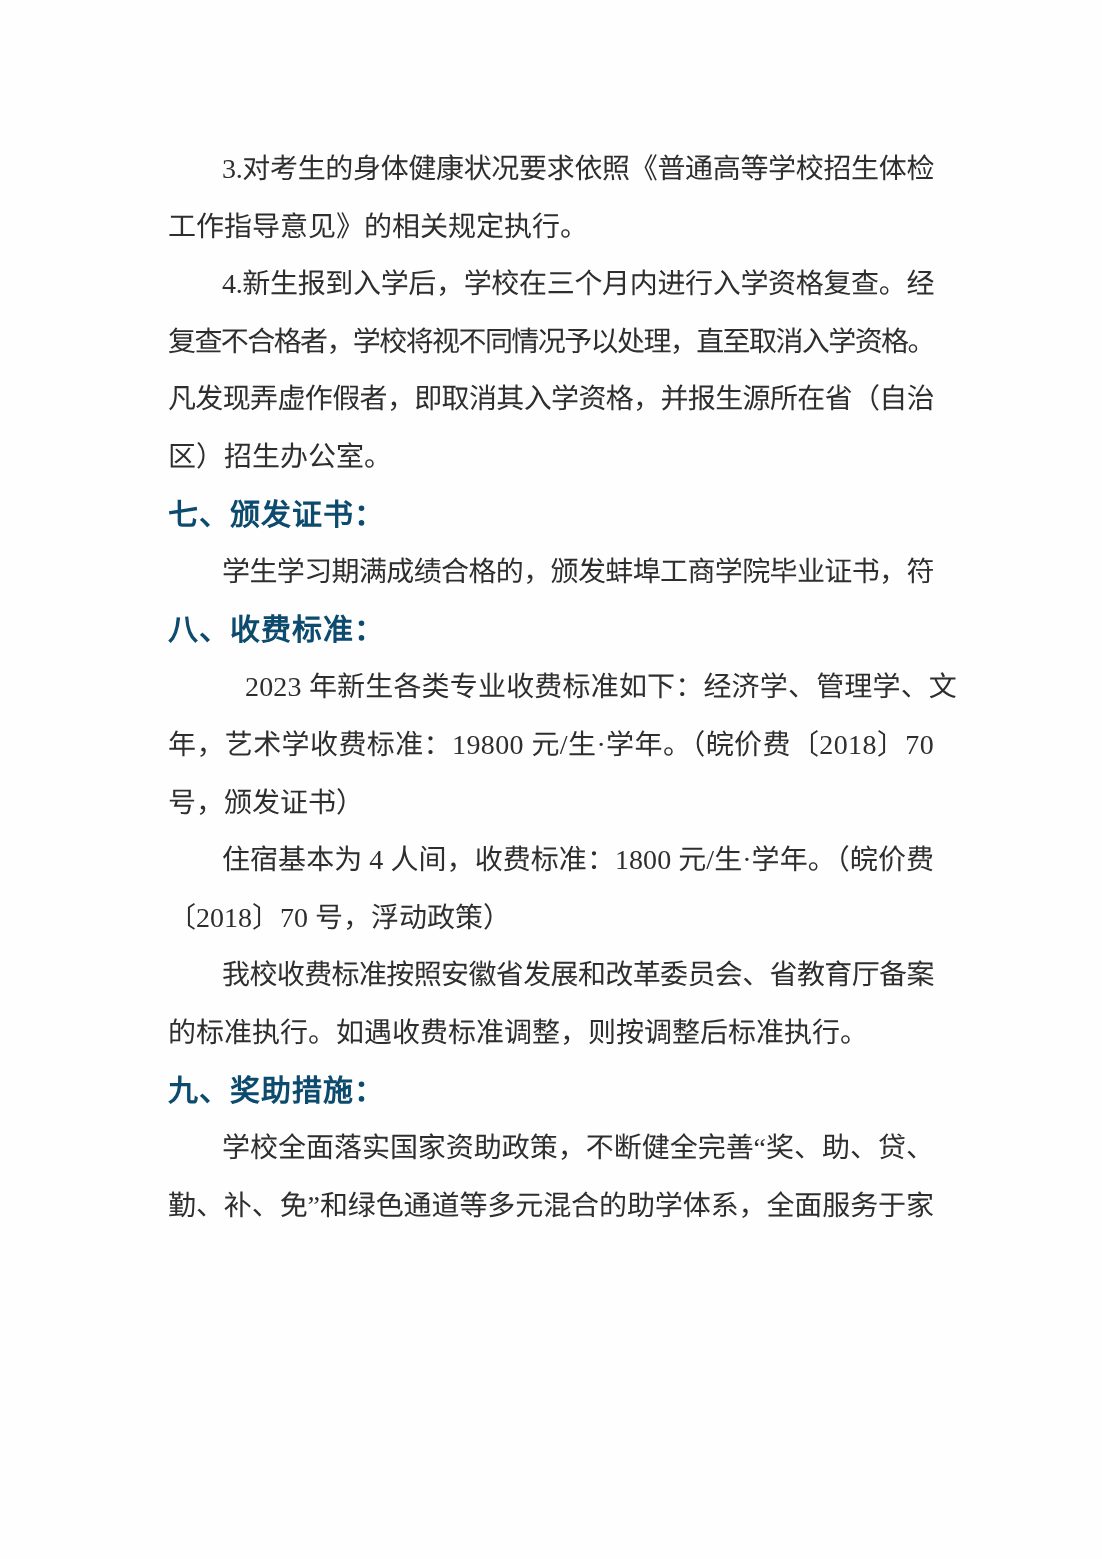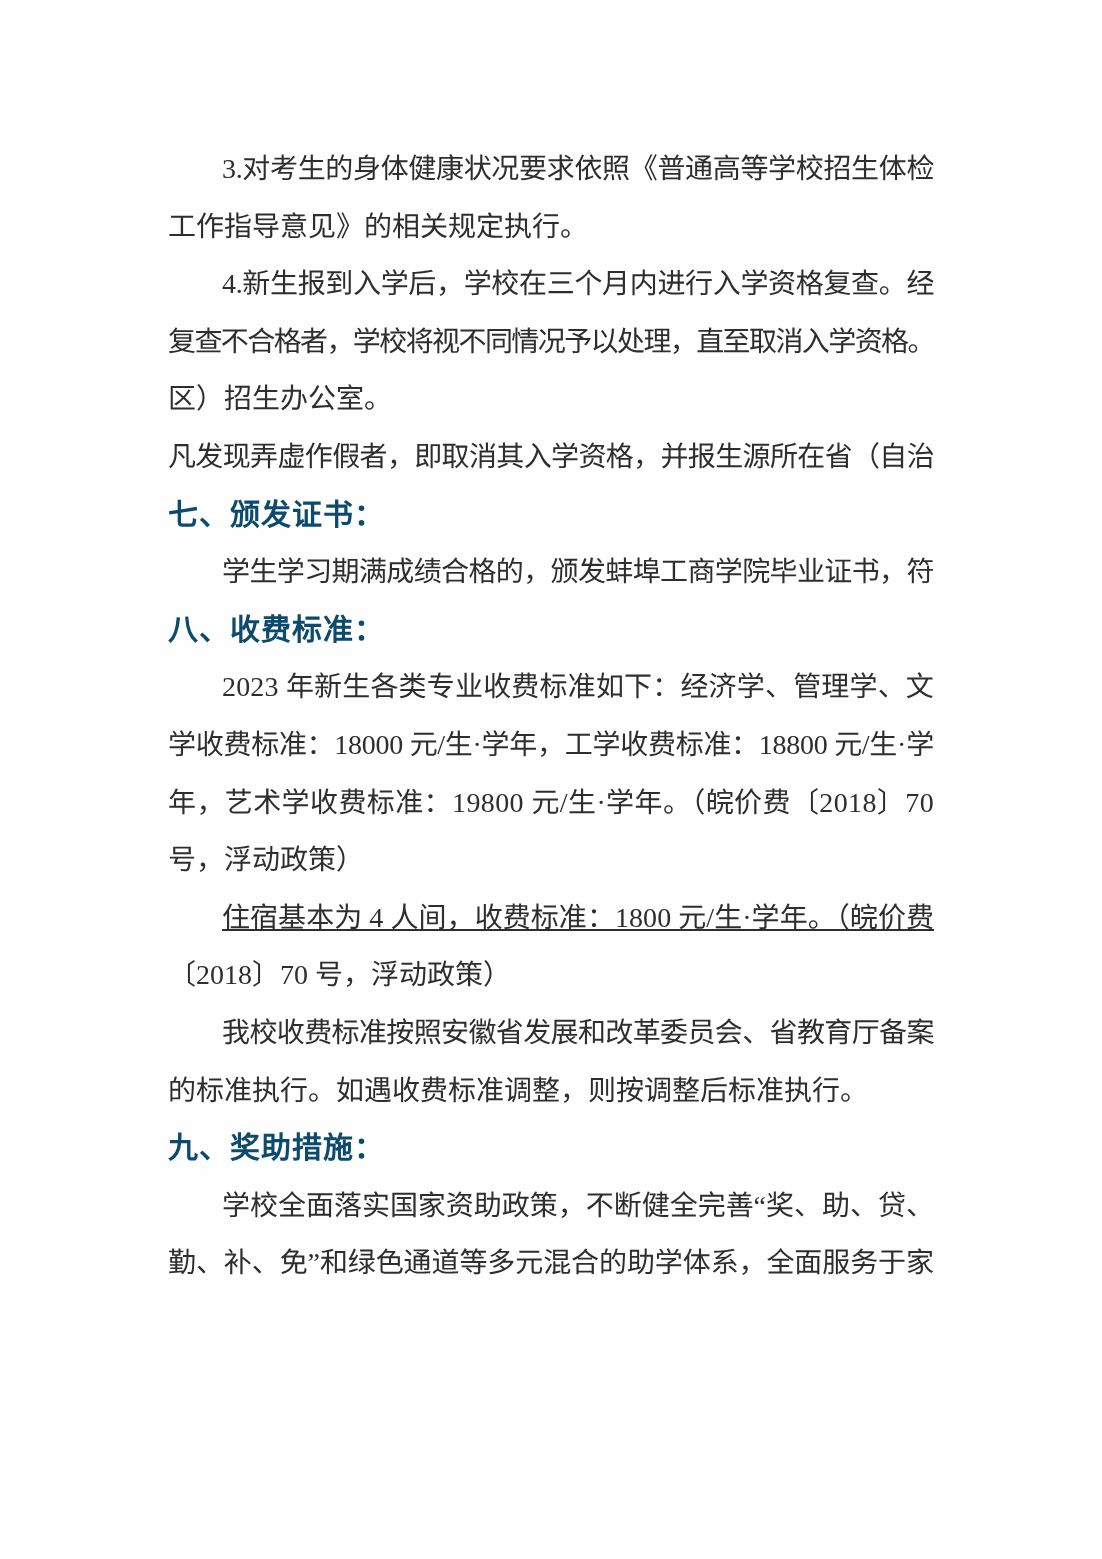--- a/index.html
+++ b/index.html
@@ -46,30 +46,29 @@
 </style>
 </head>
 <body>
 
 <div class="sheet">
   <div class="text-block" id="doc-body">
       <div class="doc-line indent fill"><span style="letter-spacing: -0.33px;">3.对考生的身体健康状况要求依照《普通高等学校招生体检</span></div>
       <div class="doc-line lastline"><span>工作指导意见》的相关规定执行。</span></div>
       <div class="doc-line indent fill"><span style="letter-spacing: -0.33px;">4.新生报到入学后，学校在三个月内进行入学资格复查。经</span></div>
       <div class="doc-line fill"><span style="letter-spacing: -1.59px;">复查不合格者，学校将视不同情况予以处理，直至取消入学资格。</span></div>
+      <div class="doc-line fill"><span style="letter-spacing: -0.64px;">凡发现弄虚作假者，即取消其入学资格，并报生源所在省（自治</span></div>
       <div class="doc-line lastline"><span>区）招生办公室。</span></div>
-      <div class="doc-line fill"><span style="letter-spacing: -0.64px;">凡发现弄虚作假者，即取消其入学资格，并报生源所在省（自治</span></div>
       <div class="doc-line heading"><span>七、颁发证书：</span></div>
       <div class="doc-line indent fill"><span style="letter-spacing: -0.62px;">学生学习期满成绩合格的，颁发蚌埠工商学院毕业证书，符</span></div>
       <div class="doc-line heading"><span>八、收费标准：</span></div>
-      <div class="doc-line indent fill"><span style="letter-spacing: 0.18px;">2023 年新生各类专业收费标准如下：经济学、管理学、文</span></div>
-      <div class="doc-line fill"><span style="letter-spacing: -0.28px;">学收费标准：18000 元/生·学年，工学收费标准：18800 元/生·学</span></div>
+      <div class="doc-line indent fill"><span style="letter-spacing: 0.18px; margin-left: 23px;">2023 年新生各类专业收费标准如下：经济学、管理学、文</span></div>
       <div class="doc-line fill"><span style="letter-spacing: 0.4px;">年，艺术学收费标准：19800 元/生·学年。（皖价费〔2018〕70</span></div>
-      <div class="doc-line lastline"><span>号，浮动政策）</span></div>
-      <div class="doc-line indent fill"><span style="letter-spacing: 0.06px; text-decoration: underline;">住宿基本为 4 人间，收费标准：1800 元/生·学年。（皖价费</span></div>
+      <div class="doc-line lastline"><span>号，颁发证书）</span></div>
+      <div class="doc-line indent fill"><span style="letter-spacing: 0.06px;">住宿基本为 4 人间，收费标准：1800 元/生·学年。（皖价费</span></div>
       <div class="doc-line lastline"><span>〔2018〕70 号，浮动政策）</span></div>
       <div class="doc-line indent fill"><span style="letter-spacing: -0.62px;">我校收费标准按照安徽省发展和改革委员会、省教育厅备案</span></div>
       <div class="doc-line lastline"><span>的标准执行。如遇收费标准调整，则按调整后标准执行。</span></div>
       <div class="doc-line heading"><span>九、奖助措施：</span></div>
       <div class="doc-line indent fill"><span style="letter-spacing: -0.02px;">学校全面落实国家资助政策，不断健全完善“奖、助、贷、</span></div>
       <div class="doc-line fill"><span style="letter-spacing: -0.09px; text-align: right;">勤、补、免”和绿色通道等多元混合的助学体系，全面服务于家</span></div>
     </div>
 </div>
 
 </body></html>

